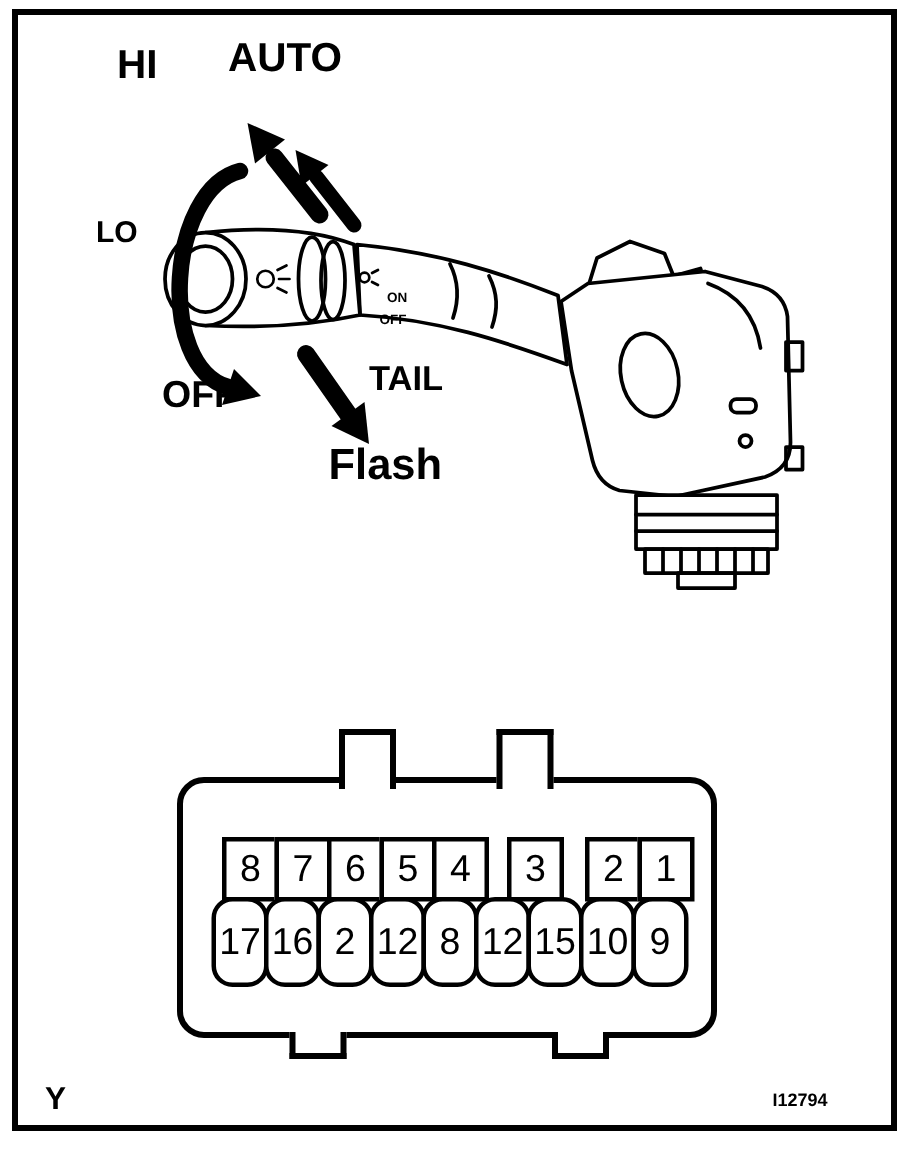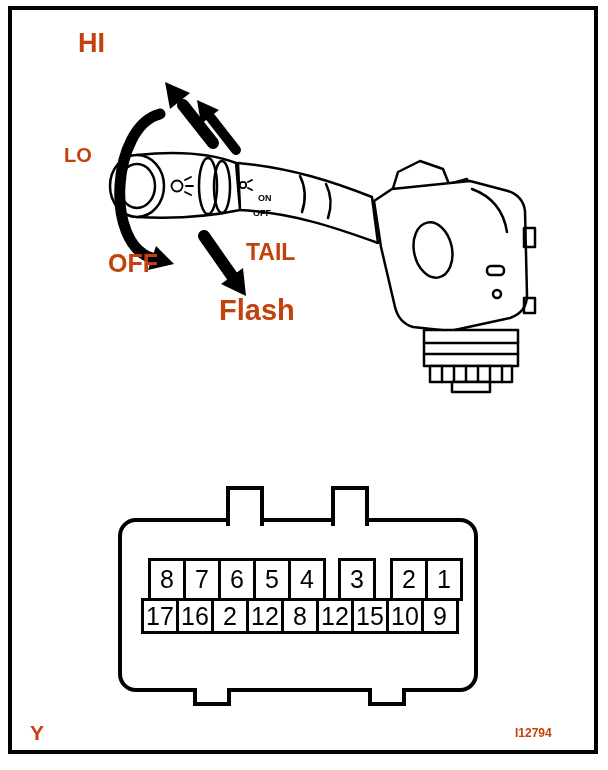--- a/index.html
+++ b/index.html
@@ -5,42 +5,42 @@
   html,body{margin:0;padding:0;background:#fff;}
   .page{
     position:relative;width:608px;height:770px;background:#fff;overflow:hidden;
     font-family:"Liberation Sans",sans-serif;color:#000;
   }
   .abs{position:absolute;}
   .frame{
     position:absolute;left:8px;top:6px;width:590px;height:748px;
     border:4px solid #000;box-sizing:border-box;
   }
-  .label{position:absolute;font-weight:bold;color:#c2410c;white-space:nowrap;line-height:1;}
+  .label{position:absolute;font-weight:bold;color:#000000;white-space:nowrap;line-height:1;}
   
   .shell{
     position:absolute;left:118px;top:518px;width:360px;height:174px;
     border:4px solid #000;border-radius:18px;background:#fff;box-sizing:border-box;z-index:1;
   }
   .tab{
     position:absolute;width:38px;height:40px;background:#fff;box-sizing:border-box;
     border:4px solid #000;border-bottom:none;z-index:2;
   }
   .foot{
     position:absolute;width:38px;height:18px;background:#fff;box-sizing:border-box;
     border:4px solid #000;border-top:none;z-index:2;
   }
   .pinrow{position:absolute;display:flex;z-index:3;}
   .pin{
     box-sizing:border-box;width:38px;height:43px;border:3px solid #000;background:#fff;
     display:flex;align-items:center;justify-content:center;
     font-size:25px;font-family:"Liberation Sans",sans-serif;
   }
   .pin + .pin{margin-left:-3px;}
-  .pinrow.bottom .pin{height:36px;}
+  .pinrow.bottom .pin{height:60px;border-radius:14px;}
 </style>
 </head>
 <body>
 
 <div class="page">
 
   <div class="frame"></div>
 
   <svg class="abs" style="left:0;top:0" width="608" height="490" viewBox="0 0 608 490">
     <g fill="none" stroke="#000" stroke-width="2.5" stroke-linejoin="round" stroke-linecap="round">
@@ -113,20 +113,21 @@
         <polygon points="174,264 148,270 156,246"></polygon>
       </g>
       <g stroke="none" fill="#000">
         <line x1="204" y1="236" x2="232" y2="276" stroke="#000" stroke-width="12"></line>
         <polygon points="246,296 221,284 243,268"></polygon>
       </g>
     </g>
   </svg>
 
   <div class="label" style="left:78px;top:30px;font-size:27px">HI</div>
+  <div class="label" style="left:152px;top:25px;font-size:27px">AUTO</div>
   <div class="label" style="left:64px;top:145px;font-size:20px">LO</div>
   <div class="label" style="left:108px;top:251px;font-size:25px">OFF</div>
   <div class="label" style="left:246px;top:241px;font-size:23px">TAIL</div>
   <div class="label" style="left:219px;top:296px;font-size:29px">Flash</div>
 
   <div>
     <div class="shell"></div>
     <div class="tab" style="left:226px;top:486px"></div>
     <div class="tab" style="left:331px;top:486px"></div>
     <div class="foot" style="left:193px;top:688px"></div>

